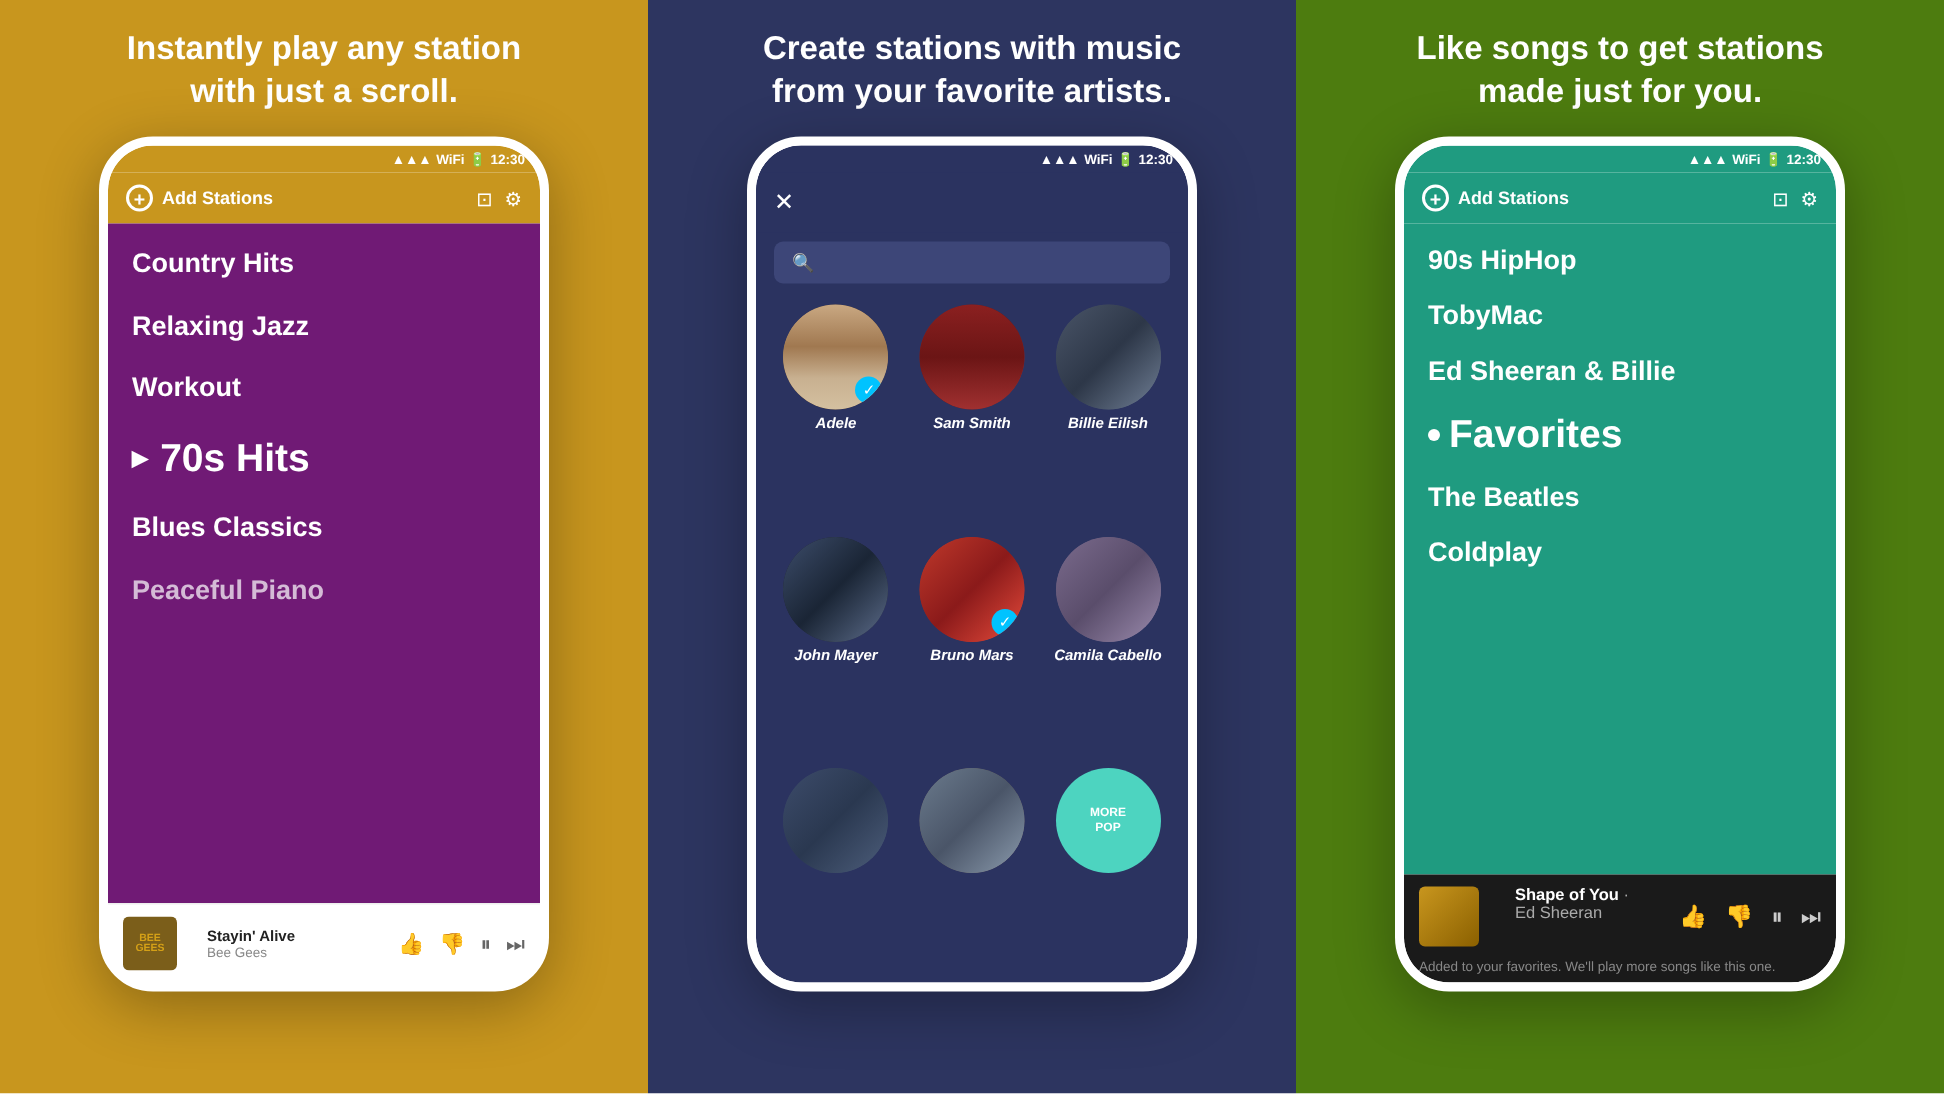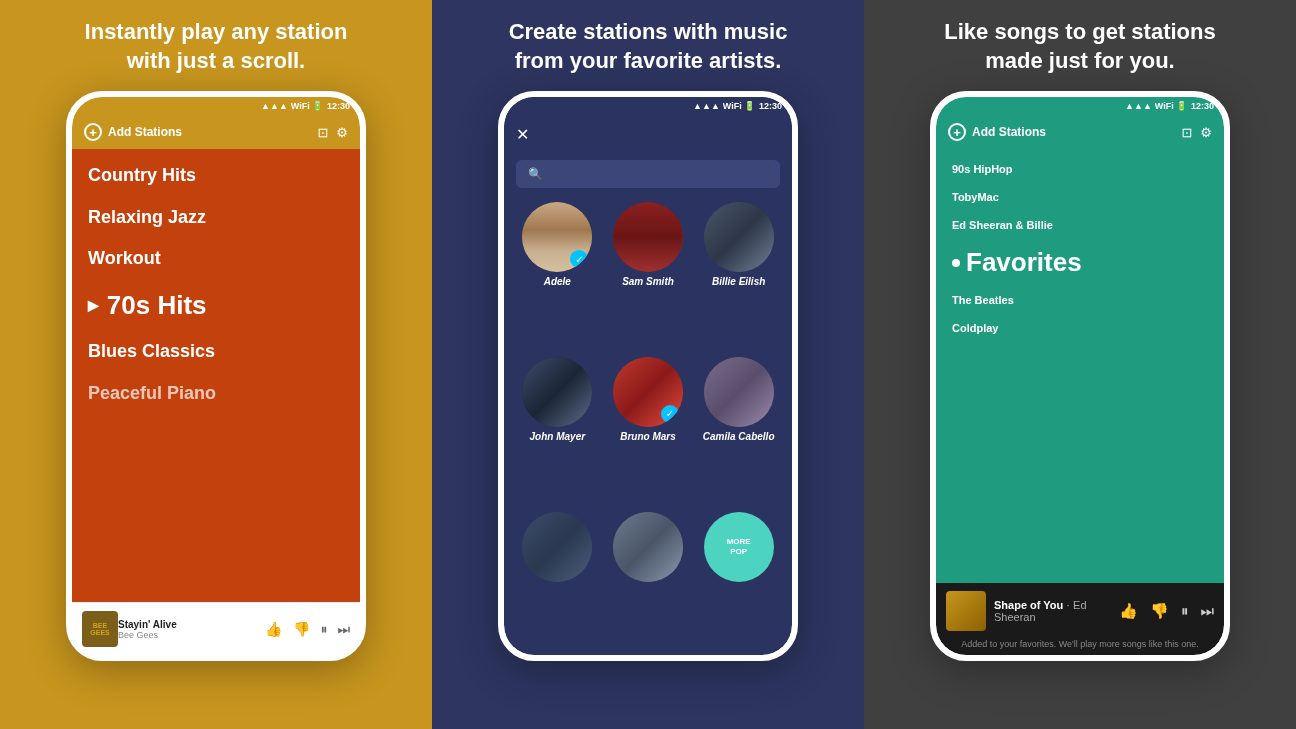--- a/index.html
+++ b/index.html
@@ -16,21 +16,21 @@
     .panel {
       flex: 1;
       display: flex;
       flex-direction: column;
       align-items: center;
       padding-top: 18px;
       position: relative;
     }
     .panel-1 { background: #C8961E; }
     .panel-2 { background: #2D3560; }
-    .panel-3 { background: #404040; }
+    .panel-3 { background: #4d7c0f; }
 
     .panel-headline {
       color: white;
       font-size: 22px;
       font-weight: 700;
       text-align: center;
       line-height: 1.3;
       padding: 0 20px;
       margin-bottom: 16px;
     }
@@ -117,21 +117,21 @@
       color: white;
       font-size: 13px;
     }
 
     
     .station-list {
       flex: 1;
       overflow: hidden;
       padding: 6px 0;
     }
-    .station-list-p1 { background: #c2410c; }
+    .station-list-p1 { background: #701a75; }
     .station-list-p3 { background: #1F9B80; }
 
     .station-item {
       padding: 10px 16px;
       color: white;
       font-size: 18px;
       font-weight: 600;
       line-height: 1.2;
       display: flex;
       align-items: center;
@@ -146,21 +146,21 @@
     .station-item.active .play-arrow {
       font-size: 14px;
     }
 
     
     .now-playing {
       background: white;
       display: flex;
       align-items: center;
       padding: 8px 10px;
-      gap: 0;
+      gap: 20px;
       border-top: 1px solid #eee;
     }
 
     .album-thumb {
       width: 36px;
       height: 36px;
       border-radius: 4px;
       background: #8B6914;
       overflow: hidden;
       flex-shrink: 0;
@@ -340,21 +340,21 @@
       text-align: center;
       padding: 14px;
       font-size: 13px;
       font-weight: 700;
       letter-spacing: 1px;
     }
 
     .station-item-small {
       padding: 8px 16px;
       color: white;
-      font-size: 11px;
+      font-size: 18px;
       font-weight: 600;
     }
 
     .station-item-favorites {
       padding: 8px 16px;
       color: white;
       font-size: 26px;
       font-weight: 700;
       display: flex;
       align-items: center;
@@ -371,24 +371,23 @@
     .now-playing-p3 {
       background: #1a1a1a;
       display: flex;
       align-items: center;
       flex-direction: column;
       overflow: hidden;
     }
 
     .np-row {
       display: flex;
-      align-items: center;
       width: 100%;
       padding: 8px 10px;
-      gap: 8px;
+      gap: 24px;
     }
 
     .np-thumb {
       width: 40px;
       height: 40px;
       border-radius: 4px;
       background: #8B6914;
       flex-shrink: 0;
     }
 
@@ -406,21 +405,21 @@
       display: flex;
       align-items: center;
       gap: 12px;
       color: #ccc;
       font-size: 15px;
     }
 
     .added-text {
       color: #888;
       font-size: 9px;
-      text-align: center;
+      text-align: left;
       padding: 0 10px 6px;
       width: 100%;
     }
   </style>
 </head>
 <body>
 
 <div class="panel panel-1">
   <div class="panel-headline">Instantly play any station<br>with just a scroll.</div>
 

